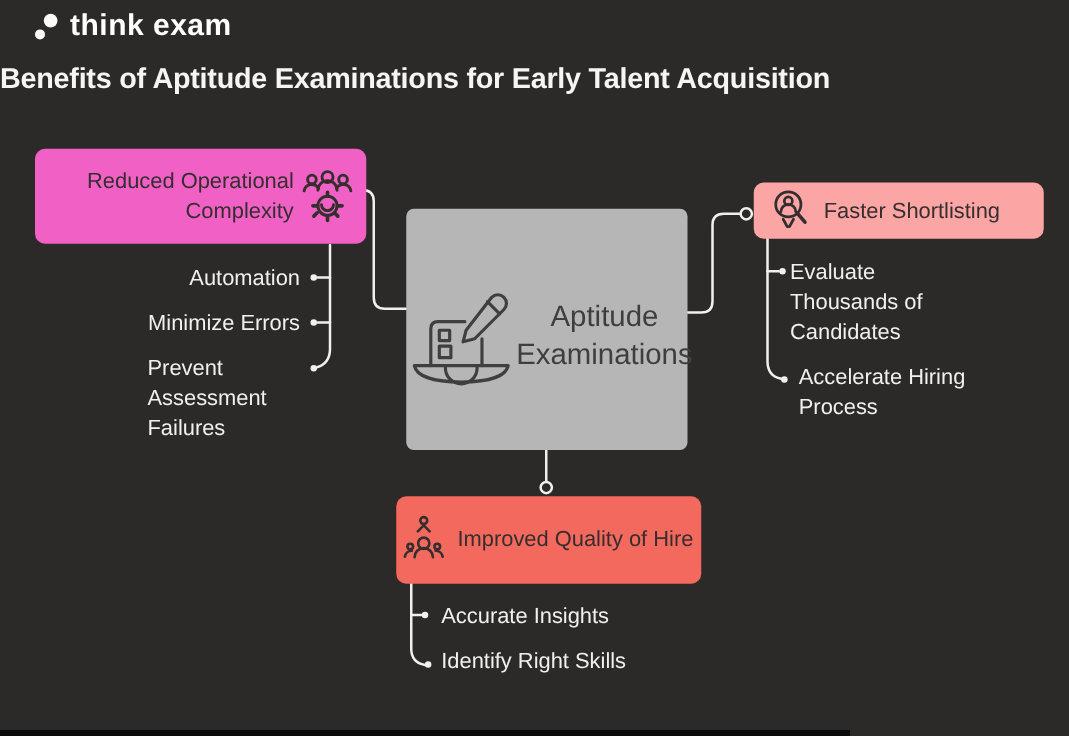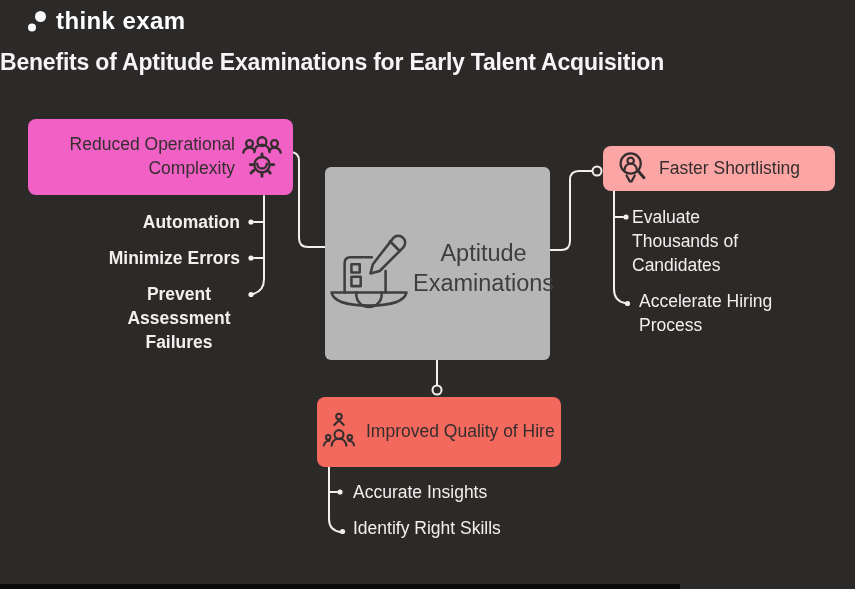--- a/index.html
+++ b/index.html
@@ -29,21 +29,21 @@
   .box-center{left:325px;top:167px;width:225px;height:193px;border-radius:6px;
               flex-direction:row;justify-content:flex-start;}
   .box-center .box-label{font-size:23.5px;color:#3e3e3e;text-align:center;width:180px;
                          line-height:1.25;margin-top:10px;}
   .box-faster{left:603px;top:146px;width:219px;height:45px;padding-left:13px;gap:10px;}
   .box-improved{left:317px;top:397px;width:241px;height:70px;padding-left:3px;gap:8px;}
   .box-improved .box-label{max-width:190px;}
   .node .icon{flex:0 0 auto;display:flex;align-items:center;justify-content:center;}
   
   .sub{position:absolute;z-index:2;color:#f2efef;font-size:17.5px;line-height:24px;}
-  .sub.r{text-align:center;font-weight:bold;}
+  .sub.r{text-align:left;}
   #li-automation{right:615px;top:210px;white-space:nowrap;}
   #li-minimize{right:615px;top:246px;white-space:nowrap;}
   #li-prevent{right:615px;top:282px;width:122px;}
   #ri-evaluate{left:632px;top:205px;width:138px;}
   #ri-accelerate{left:639px;top:289px;width:178px;}
   #bi-accurate{left:353px;top:480px;white-space:nowrap;}
   #bi-identify{left:353px;top:516px;white-space:nowrap;}
   
   .bottom-bar{position:absolute;left:0;top:584px;width:680px;height:5px;background:#0b0b0b;z-index:3;}
   .ic{stroke:#342e2e;fill:none;stroke-width:2.4;stroke-linecap:round;stroke-linejoin:round;}

